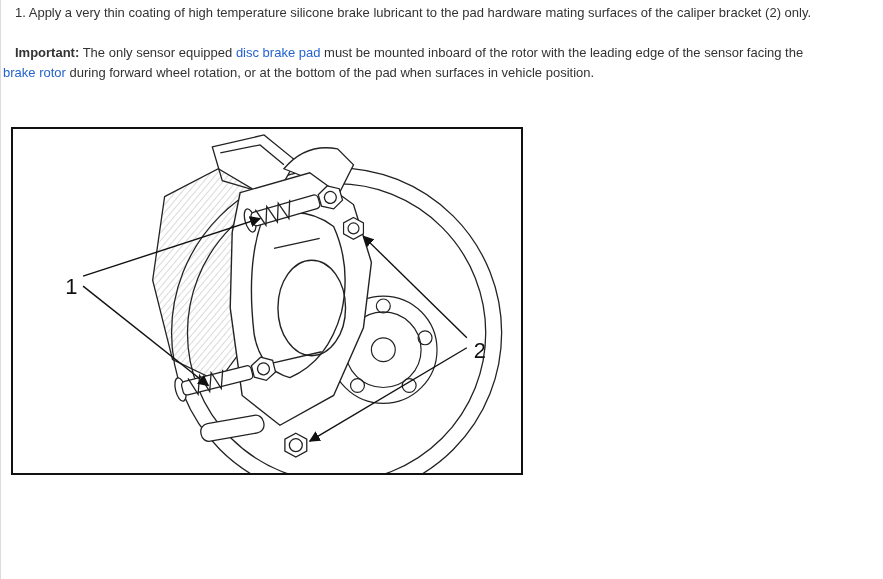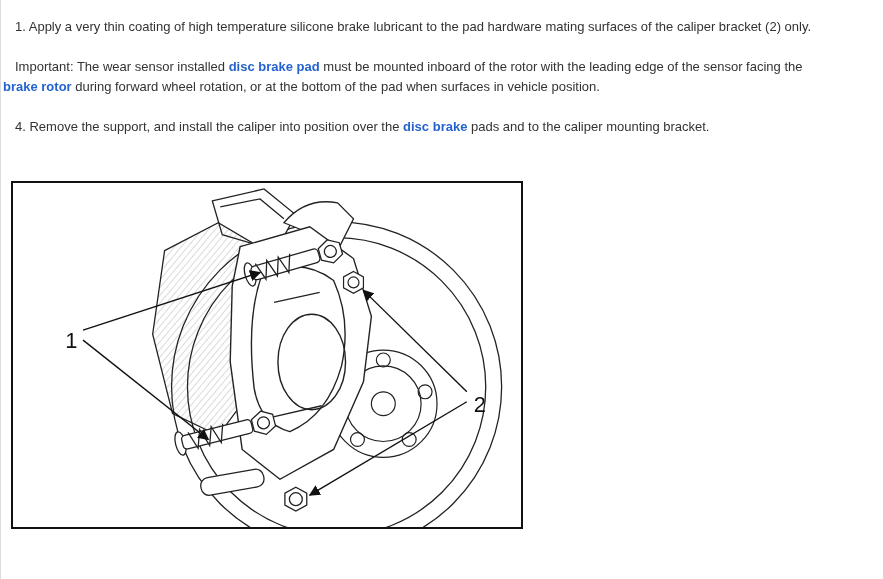--- a/index.html
+++ b/index.html
@@ -10,48 +10,47 @@
     overflow: hidden;
     font-family: "Liberation Sans", "DejaVu Sans", sans-serif;
     font-size: 13px;
     line-height: 20px;
     color: var(--text-color, #333333);
   }
   .page {
     width: 834px;
     min-height: 579px;
     border-left: 1px solid #dcdcdc;
-    padding: 17px 6px 0 2px;
+    padding: 3px 6px 0 2px;
   }
   .para { text-indent: 12px; }
   .para.gap { margin-top: 20px; }
-  .link { color: var(--link-color, #2463cf); text-decoration: none; cursor: pointer; font-weight: bold; }
-  b { font-weight: normal; }
+  .link { color: var(--link-color, #2463cf); text-decoration: none; cursor: pointer; }
+  b { font-weight: bold; }
   .figure-frame {
     margin-top: 44px;
     margin-left: 8px;
     width: 512px;
     height: 348px;
     border: 2px solid #111111;
     background: #ffffff;
     overflow: hidden;
   }
   .figure-frame svg { display: block; width: 508px; height: 344px; }
   text { font-family: "Liberation Sans", "DejaVu Sans", sans-serif; }
 </style>
 </head>
 <body>
 
 <div class="page">
 
   <p class="para"><span>1.  Apply a very thin coating of high temperature silicone brake lubricant to the pad hardware mating surfaces of the caliper bracket (2) only.</span></p>
 
-  <p class="para gap"><b>Important:</b><span> The wear sensor installed </span><a class="link">disc brake pad</a><span> must be mounted inboard of the rotor with the leading edge of the sensor facing the </span><a class="link">brake rotor</a><span> during forward wheel rotation, or at the bottom of the pad when surfaces in vehicle position.</span></p>
+  <p class="para gap"><b>Important:</b><span> The only sensor equipped </span><a class="link">disc brake pad</a><span> must be mounted inboard of the rotor with the leading edge of the sensor facing the </span><a class="link">brake rotor</a><span> during forward wheel rotation, or at the bottom of the pad when surfaces in vehicle position.</span></p>
 
-  <p class="para gap"><span>4.  Remove the support, and install the caliper into position over the </span><a class="link">disc brake</a><span> pads and to the caliper mounting bracket.</span></p>
 
   <div class="figure-frame">
     <svg viewBox="0 0 510 346">
       <defs>
         <pattern id="hatch" patternUnits="userSpaceOnUse" width="5" height="5" patternTransform="rotate(40)">
           <line x1="0" y1="0" x2="0" y2="5" stroke="#555" stroke-width="0.8"></line>
         </pattern>
         <marker id="arrow" viewBox="0 0 10 10" refX="9" refY="5" markerWidth="8" markerHeight="8" orient="auto">
           <path d="M0,0 L10,5 L0,10 z" fill="#111"></path>
         </marker>

